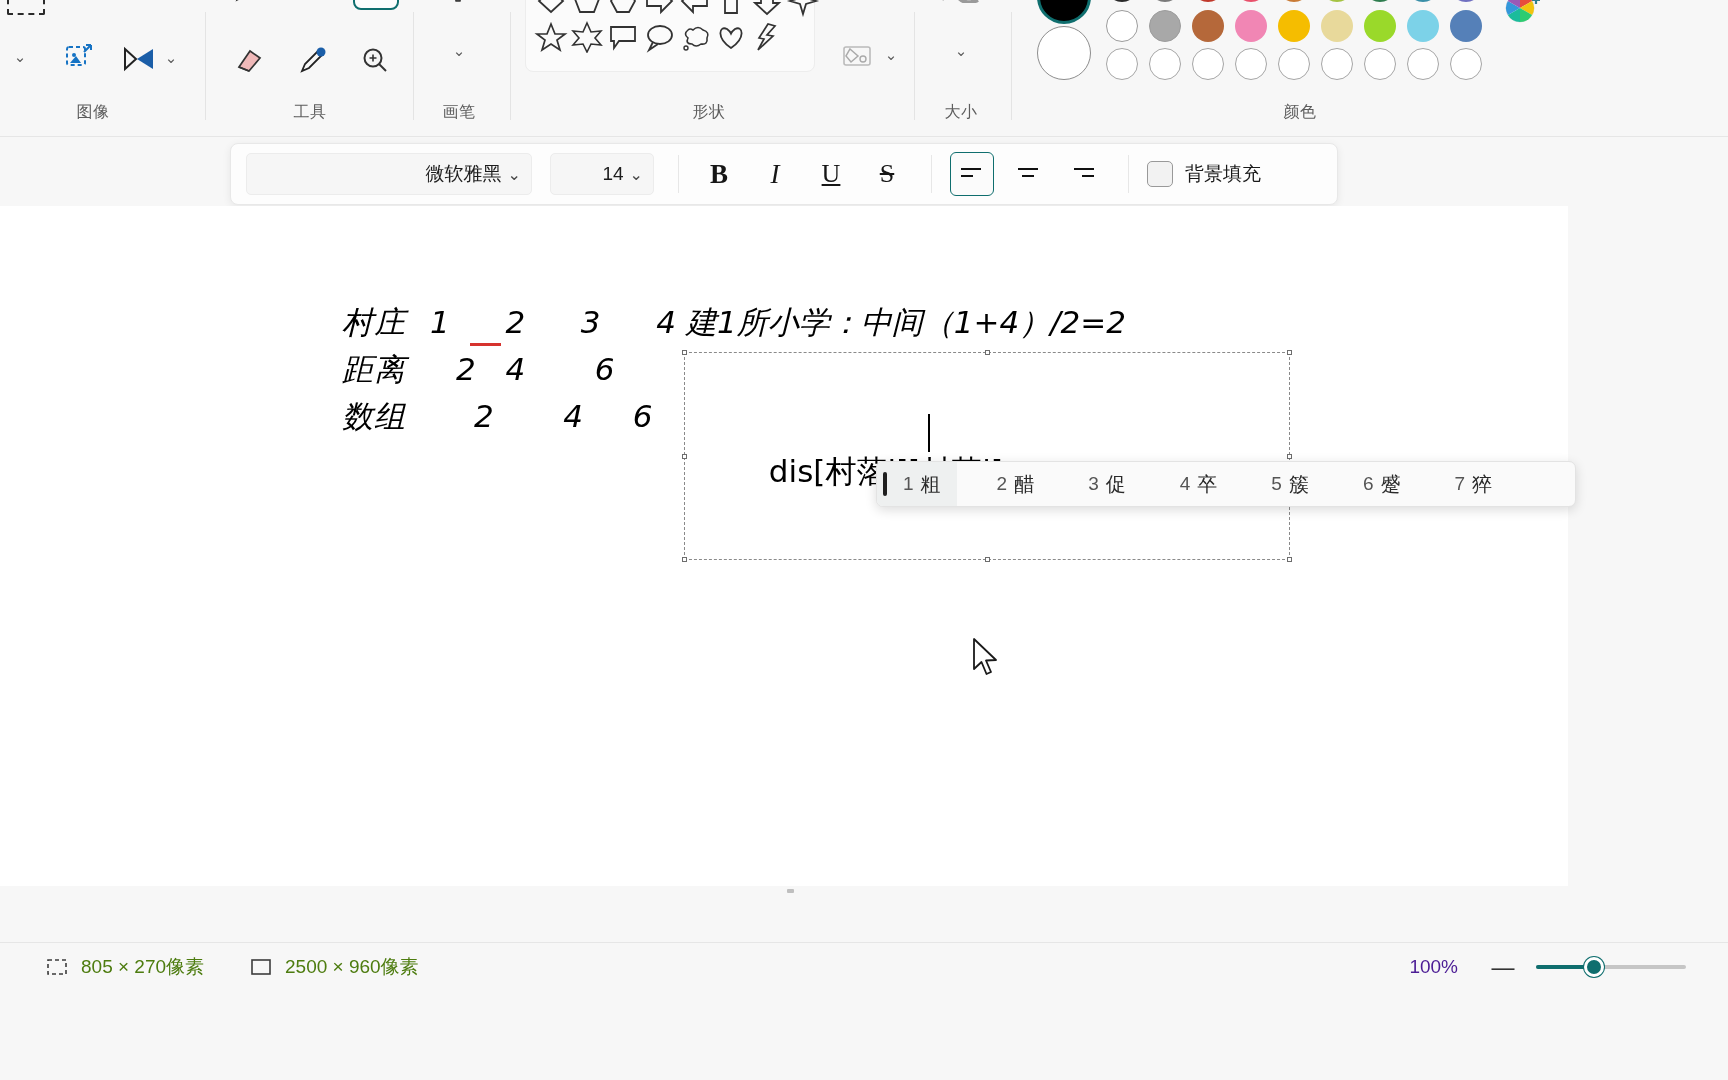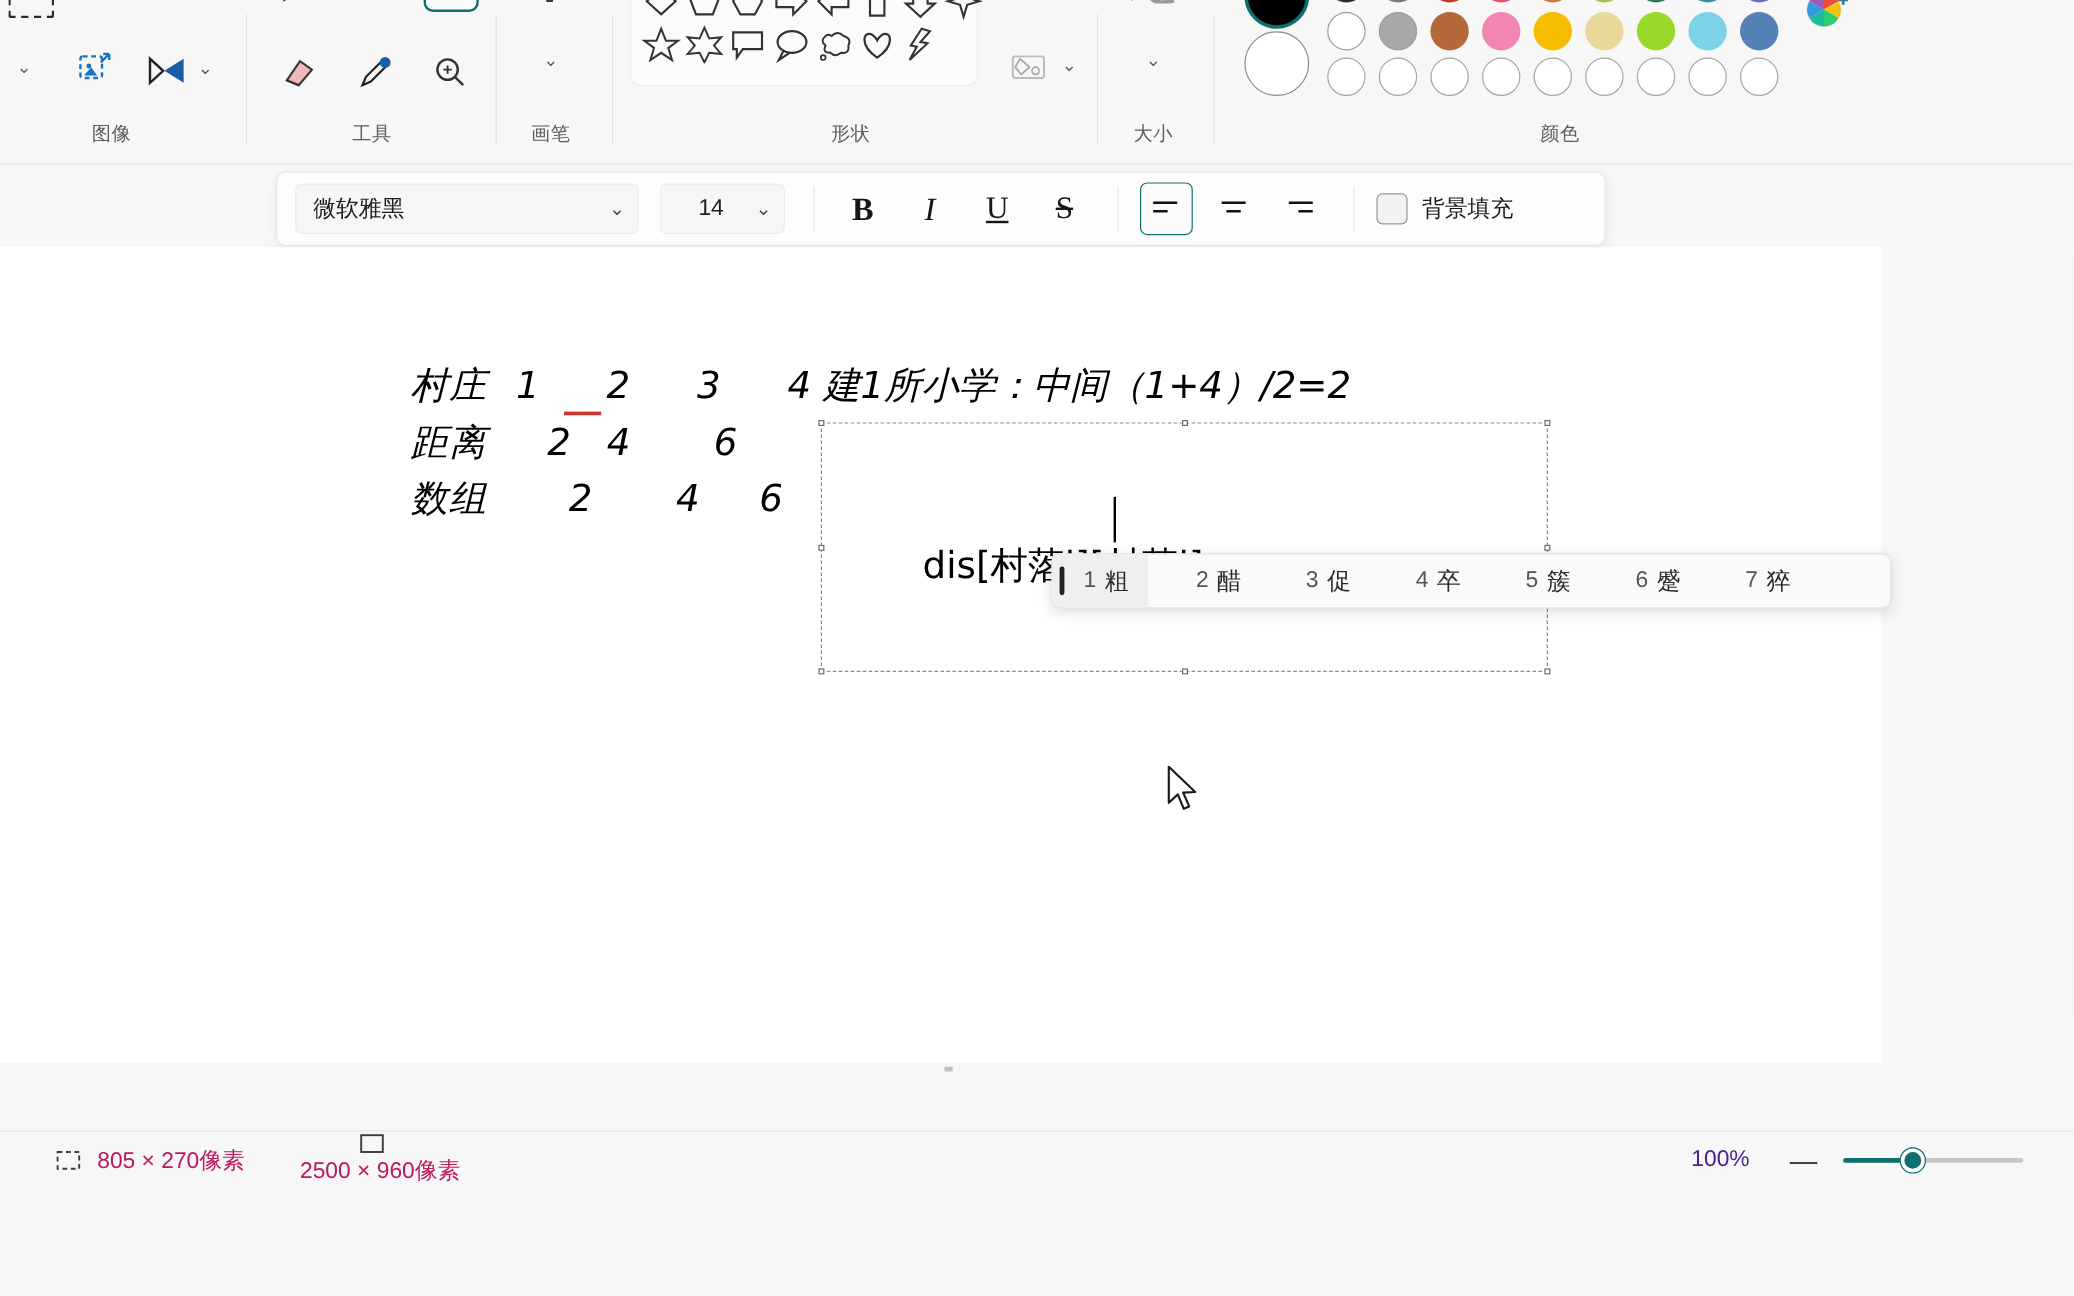--- a/index.html
+++ b/index.html
@@ -65,21 +65,21 @@
     background: #f6f6f6;
     border: 1px solid #ececec;
     border-radius: 5px;
     display: flex; align-items: center;
     padding: 0 10px 0 14px;
     font-size: 19px; color: #1d1d1d;
     position: relative;
   }
   .fmt-font { width: 286px; margin-left: 15px; }
   .fmt-size { width: 104px; margin-left: 18px; padding-left: 31px; }
-  .fmt-select .val { flex: 1; white-space: nowrap; overflow: hidden; }
+  .fmt-select .val { flex: 1; white-space: nowrap; overflow: hidden; text-align: right; }
   .fmt-select .cv { font-size: 16px; color: #4a4a4a; margin-left: 6px; }
 
   .fmt-div {
     width: 1px; height: 38px; background: #e7e7e7;
     margin: 0 12px;
   }
   .fmt-btn {
     width: 44px; height: 44px;
     display: flex; align-items: center; justify-content: center;
     border-radius: 6px; border: 1.5px solid transparent;
@@ -194,21 +194,21 @@
   
   .status {
     position: absolute; left: 0; top: 942px;
     width: 1728px; height: 138px;
     background: #f7f7f7;
     border-top: 1px solid #e6e6e6;
   }
   .st-item {
     position: absolute; top: 0; height: 48px;
     display: flex; align-items: center;
-    font-size: 19px; color: #be185d;
+    font-size: 19px; color: #4d7c0f;
   }
   .st-item .ico { margin-right: 13px; display: flex; align-items: center; }
   .zoom-row {
     position: absolute; right: 0; top: 0; height: 48px;
     display: flex; align-items: center;
   }
   .zoom-pct { font-size: 19px; color: #4c1d95; margin-right: 30px; }
   .zoom-minus {
     width: 30px; height: 30px; display: flex; align-items: center; justify-content: center;
     font-size: 23px; color: #333;
@@ -572,21 +572,21 @@
 
   <div class="status">
     <div class="st-item" style="left:46px;">
       <span class="ico">
         <svg width="22" height="20" viewBox="0 0 22 20">
           <rect x="2" y="3" width="18" height="14" fill="none" stroke="#3c3c3c" stroke-width="1.6" stroke-dasharray="4 3"></rect>
         </svg>
       </span>
       <span>805 × 270像素</span>
     </div>
-    <div class="st-item" style="left:250px;flex-direction:column;">
+    <div class="st-item" style="left:250px;">
       <span class="ico">
         <svg width="22" height="20" viewBox="0 0 22 20">
           <rect x="2" y="3" width="18" height="14" fill="none" stroke="#3c3c3c" stroke-width="1.6"></rect>
         </svg>
       </span>
       <span>2500 × 960像素</span>
     </div>
     <div class="zoom-row" style="right:24px;">
       <span class="zoom-pct">100%</span>
       <span class="zoom-minus">—</span>

